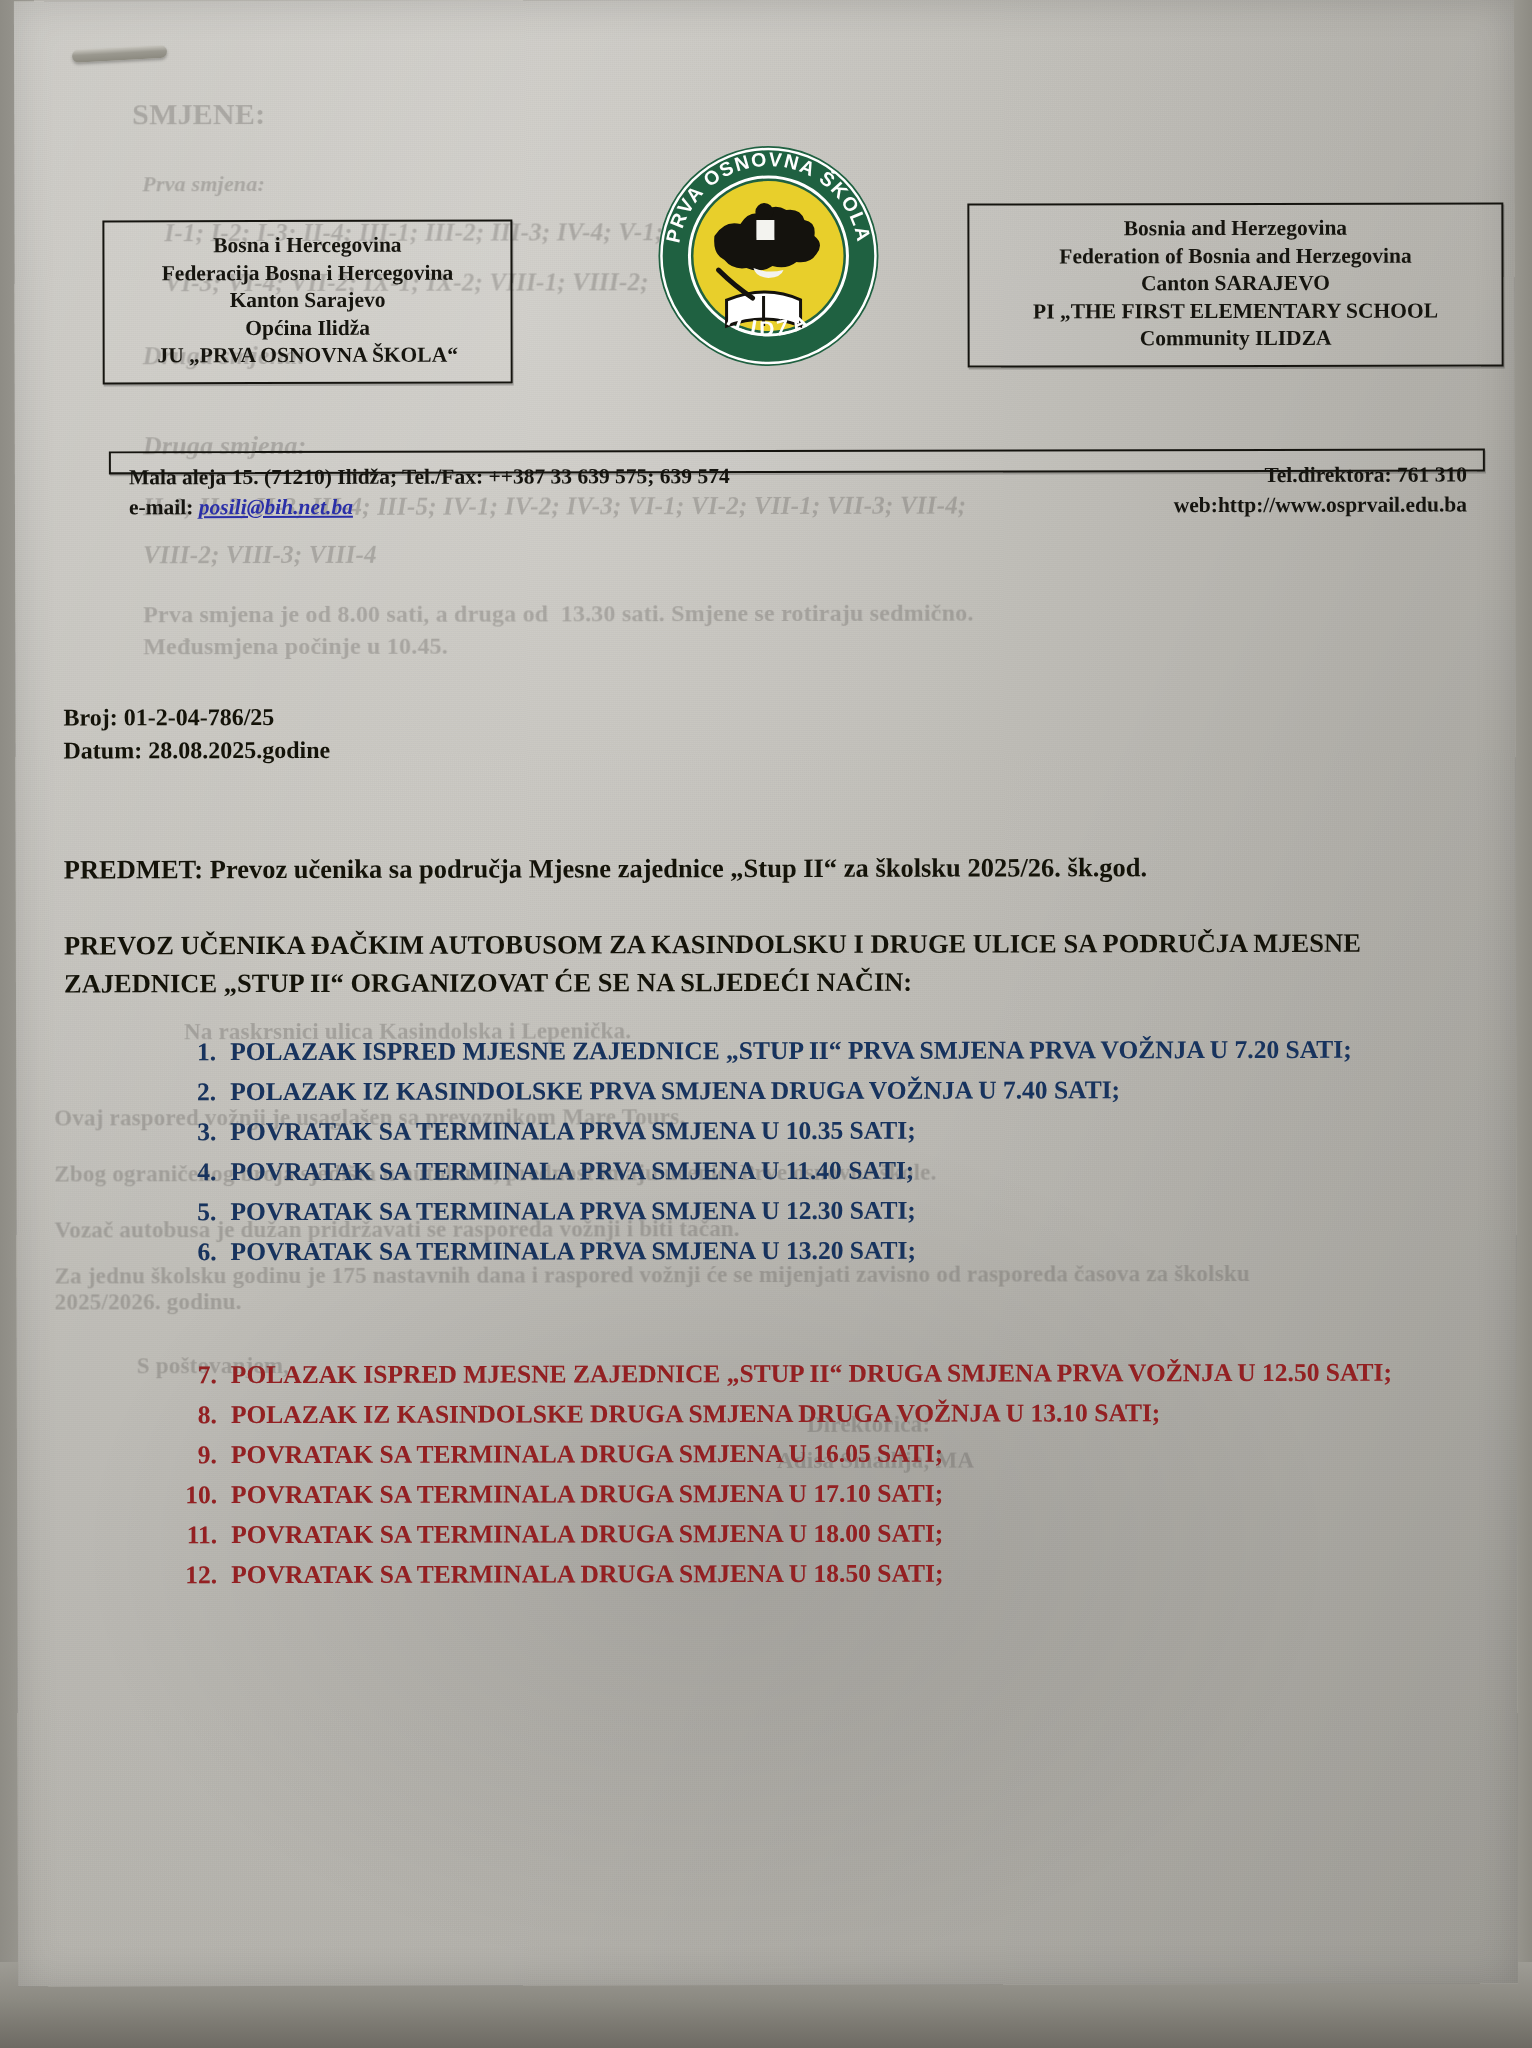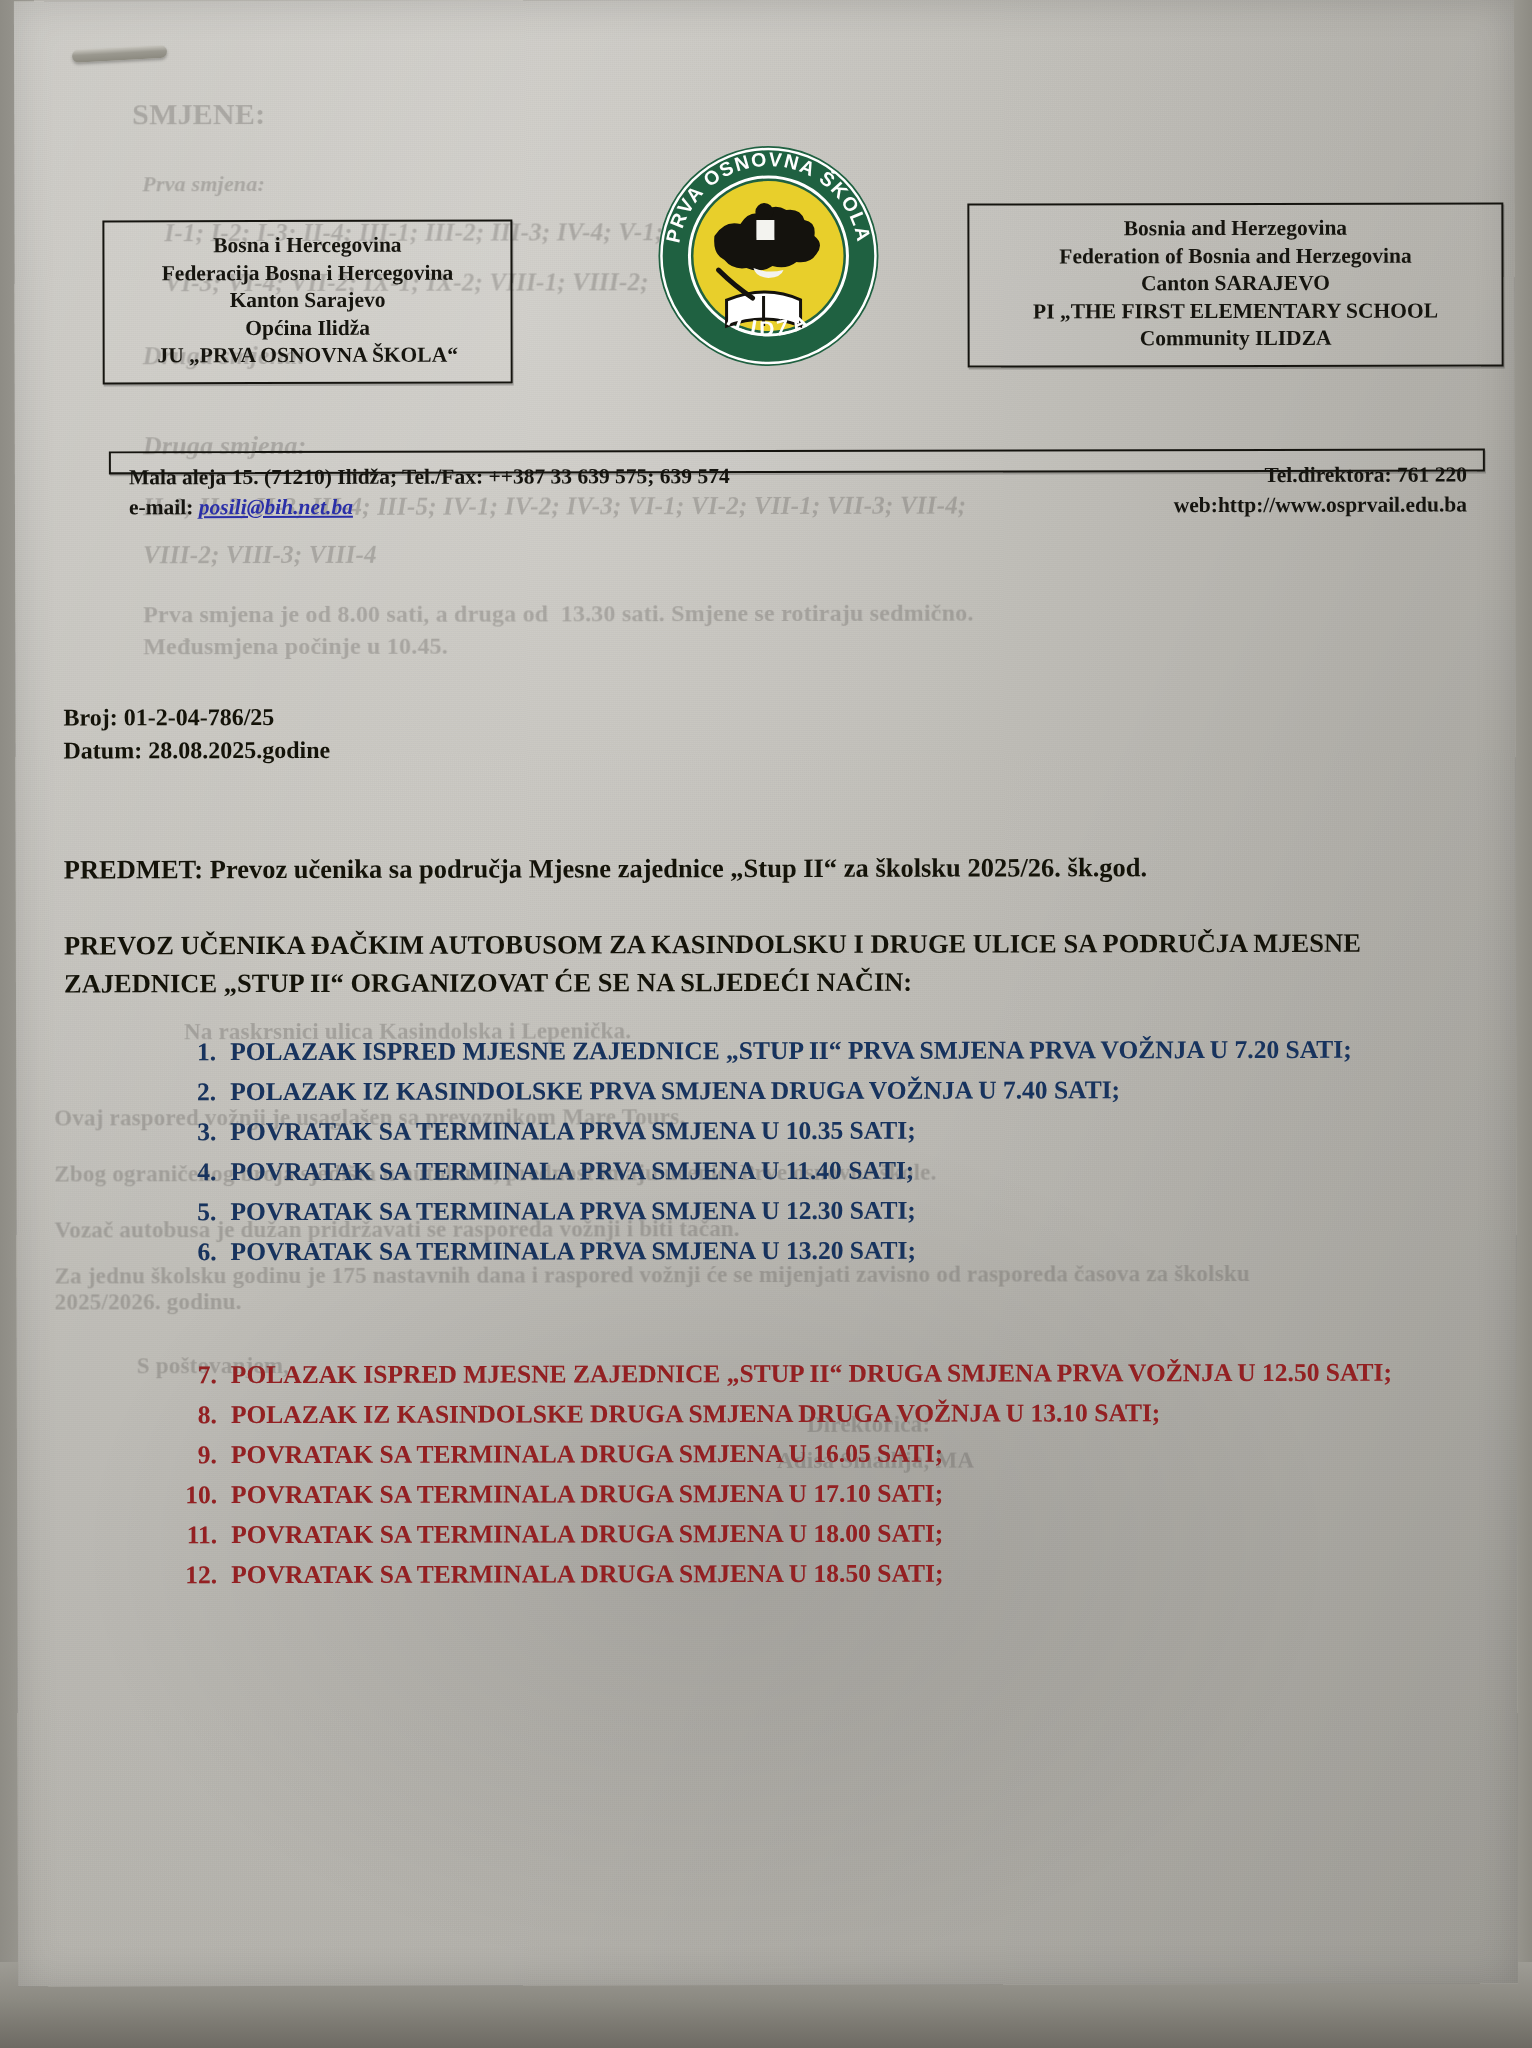--- a/index.html
+++ b/index.html
@@ -217,21 +217,21 @@
 
     <div id="contact-box">
       <div id="contact-left">
         <div class="ln">Mala aleja 15. (71210) Ilidža; Tel./Fax: ++387 33 639 575; 639 574</div>
         <div class="ln">
           <span>e-mail:</span>
           <a id="email-link" href="#">posili@bih.net.ba</a>
         </div>
       </div>
       <div id="contact-right">
-        <div class="ln">Tel.direktora: 761 220</div>
+        <div class="ln">Tel.direktora: 761 310</div>
         <div class="ln">web:http://www.osprvail.edu.ba</div>
       </div>
     </div>
 
     <div id="refblock">
       <div class="ln">Broj:  01-2-04-786/25</div>
       <div class="ln">Datum: 28.08.2025.godine</div>
     </div>
 
     <div id="subject">PREDMET: Prevoz učenika sa područja Mjesne zajednice „Stup II“ za školsku 2025/26. šk.god.</div>

